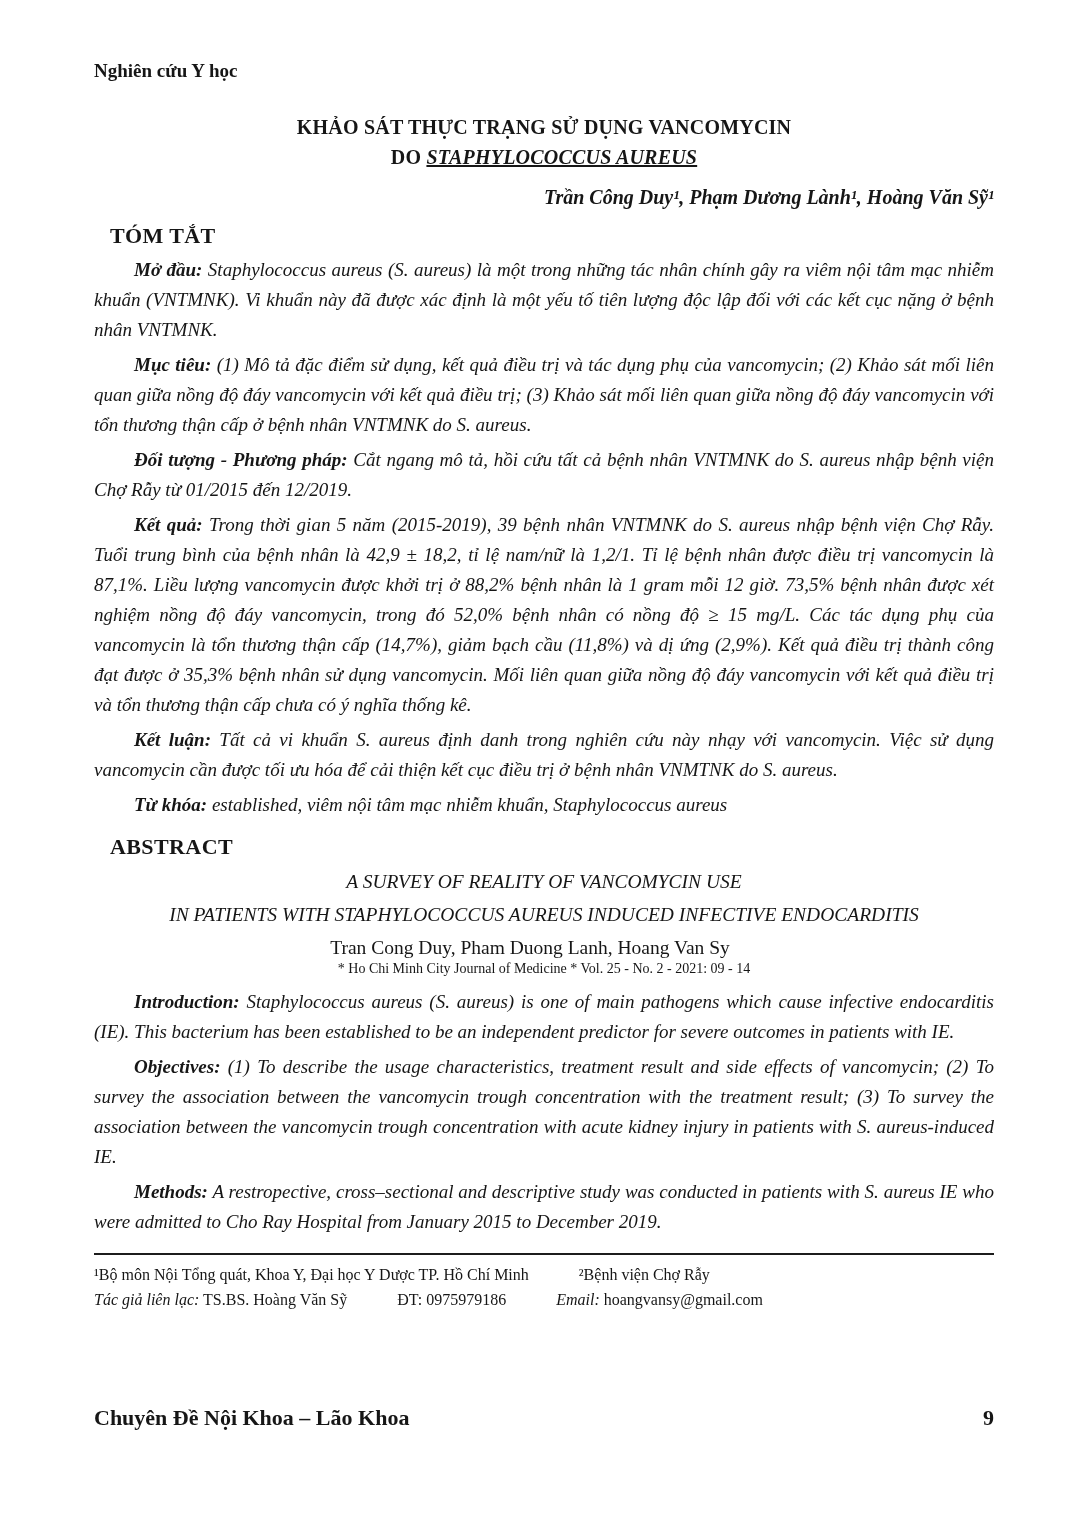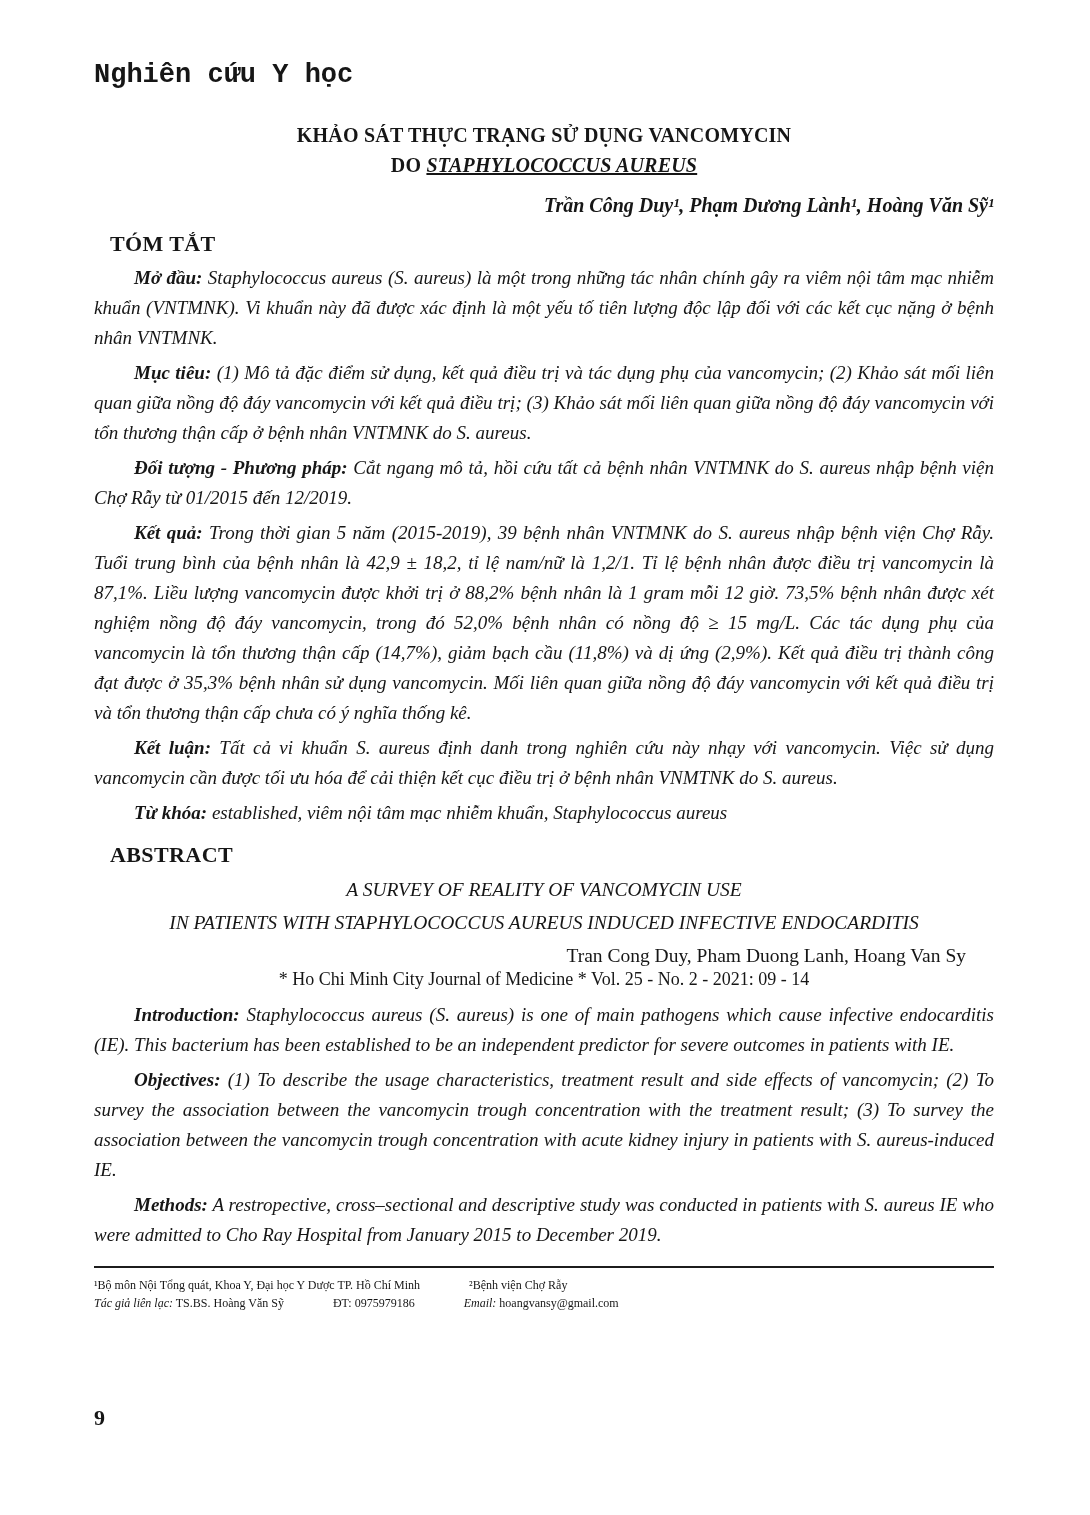--- a/index.html
+++ b/index.html
@@ -15,22 +15,21 @@
     font-family: "Liberation Serif", "DejaVu Serif", serif;
     padding: 60px 96px 0 94px;
     overflow: hidden;
   }
 
   .running-head {
     display: flex;
     justify-content: space-between;
     align-items: baseline;
     font-weight: 700;
-    font-size: 27px;
-    font-family: Liberation Mono, monospace;
+    font-size: 19px;
   }
 
   .article-title {
     margin: 30px 0 0 0;
     text-align: center;
     font-size: 20px;
     font-weight: 700;
     line-height: 1.5;
     letter-spacing: 0.2px;
   }
@@ -64,39 +63,39 @@
 
   .abstract-center {
     margin: 2px 0;
     text-align: center;
     font-style: italic;
     font-size: 19.5px;
     line-height: 1.6;
   }
   .authors-en {
     margin: 6px 0 2px 0;
-    text-align: right;
+    text-align: center;
     padding-right: 28px;
     font-size: 19.5px;
   }
   .citation {
     margin: 2px 0 10px 0;
     text-align: center;
-    font-size: 18px;
+    font-size: 14px;
   }
 
   .footnote-block { margin-top: 16px; }
   .footnote-rule {
     border: 0;
     border-top: 2px solid #1c1c1c;
     margin: 0 0 8px 0;
     width: 100%;
   }
   .footnote-line {
-    font-size: 12px;
+    font-size: 16px;
     line-height: 1.55;
   }
   .fn-gap { margin-left: 46px; }
   .fn-italic { font-style: italic; }
 
   .page-footer {
     position: absolute;
     left: 94px;
     right: 96px;
     bottom: 84px;
@@ -187,16 +186,17 @@
       <span class="fn-italic">Tác giả liên lạc:</span>
       <span>TS.BS. Hoàng Văn Sỹ</span>
       <span class="fn-gap">ĐT:</span>
       <span>0975979186</span>
       <span class="fn-gap fn-italic">Email:</span>
       <span>hoangvansy@gmail.com</span>
     </div>
   </div>
 
   <footer class="page-footer">
+    <span>Chuyên Đề Nội Khoa – Lão Khoa</span>
     <span>9</span>
   </footer>
 
 </div>
 
 </body></html>

